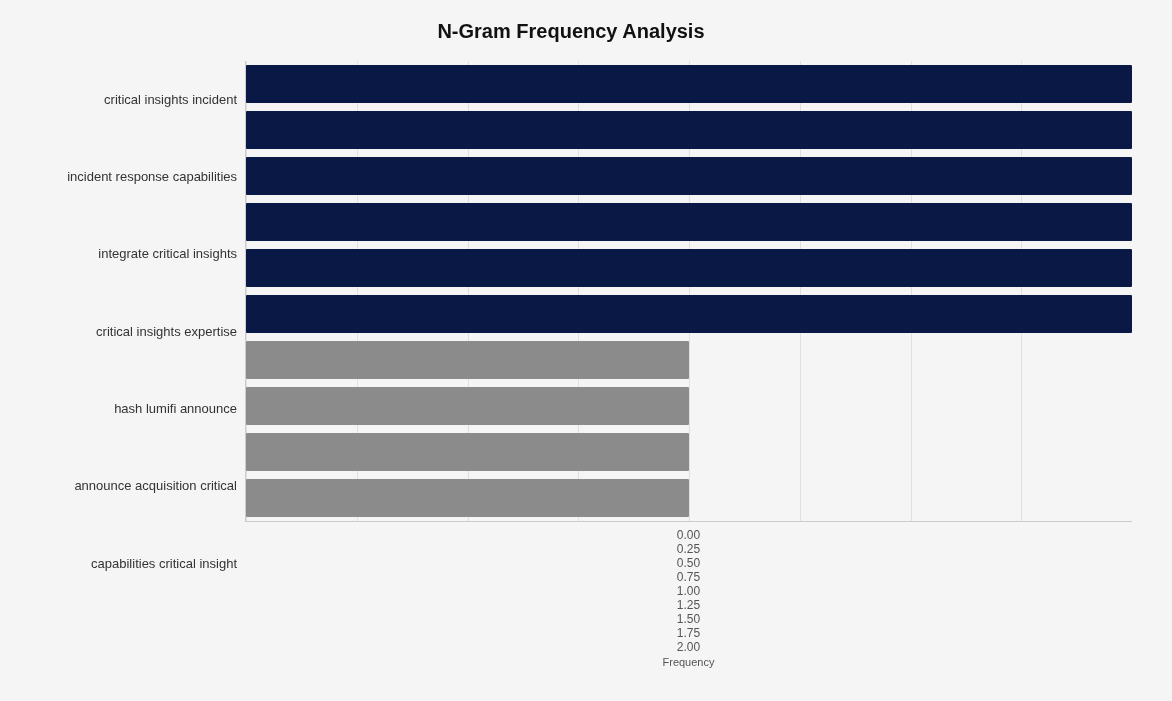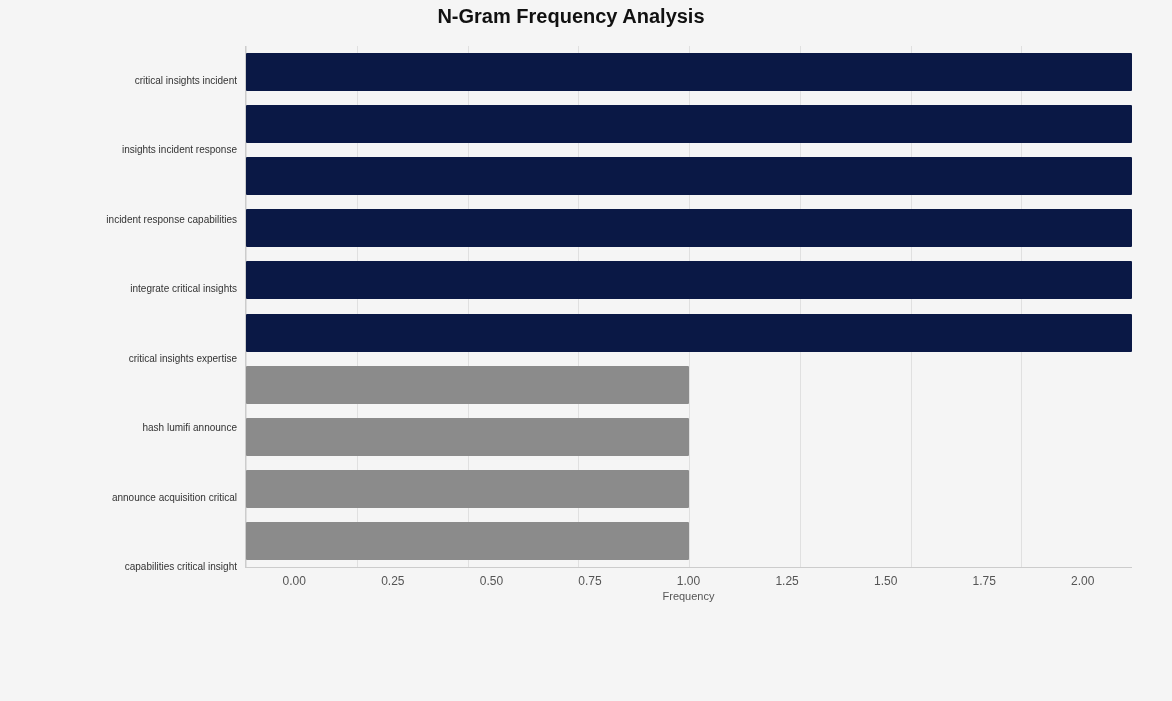--- a/index.html
+++ b/index.html
@@ -10,21 +10,21 @@
       height: 701px;
       display: flex;
       align-items: center;
       justify-content: center;
     }
     .chart-container {
       background: #f5f5f5;
       width: 1172px;
       height: 701px;
       position: relative;
-      padding: 5px 40px 80px 10px;
+      padding: 20px 40px 80px 10px;
     }
     .chart-title {
       text-align: center;
       font-size: 20px;
       font-weight: bold;
       color: #111;
       margin-bottom: 18px;
     }
     .chart-area {
       display: flex;
@@ -34,21 +34,21 @@
     }
     .y-axis {
       display: flex;
       flex-direction: column;
       justify-content: space-around;
       width: 235px;
       flex-shrink: 0;
       padding-right: 8px;
     }
     .y-label {
-      font-size: 10px;
+      font-size: 13px;
       color: #333;
       text-align: right;
       line-height: 1.2;
       height: 57px;
       display: flex;
       align-items: center;
       justify-content: flex-end;
     }
     .plot-area {
       flex: 1;
@@ -88,21 +88,21 @@
       border-radius: 1px;
     }
     .bar-dark {
       background: #0a1845;
     }
     .bar-gray {
       background: #8b8b8b;
     }
     .x-axis-labels {
       display: flex;
-      flex-direction: row;
+      flex-direction: column;
       margin-top: 6px;
       padding-left: 0;
     }
     .x-tick {
       flex: 1;
       text-align: center;
       font-size: 12px;
       color: #555;
     }
     .x-axis-title {
@@ -113,21 +113,20 @@
     }
   </style>
 </head>
 <body>
 
 <div class="chart-container">
   <div class="chart-title">N-Gram Frequency Analysis</div>
   <div class="chart-area">
     <div class="y-axis" id="y-axis">
         <div class="y-label">critical insights incident</div>
-        <div class="y-label">insights incident response</div>
         <div class="y-label">incident response capabilities</div>
         <div class="y-label">integrate critical insights</div>
         <div class="y-label">critical insights expertise</div>
         <div class="y-label">hash lumifi announce</div>
         <div class="y-label">announce acquisition critical</div>
         <div class="y-label">capabilities critical insight</div>
       </div>
     <div class="plot-area">
       <div class="bars-container" id="bars-container">
         <div class="grid-lines" id="grid-lines">

